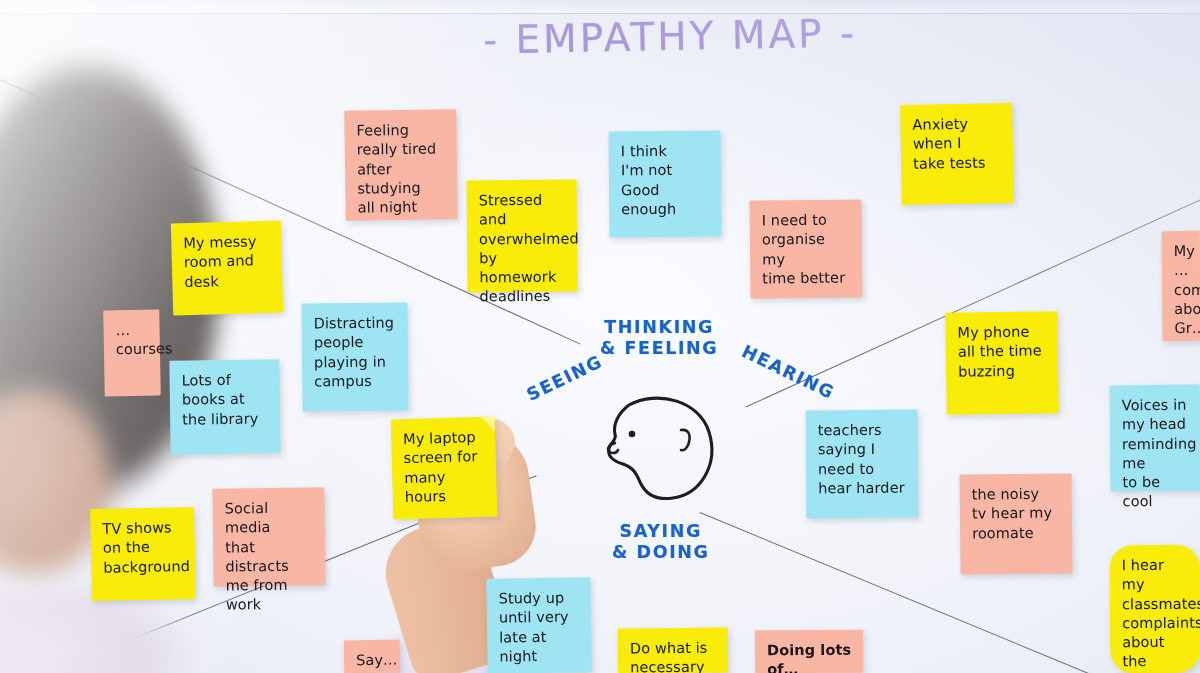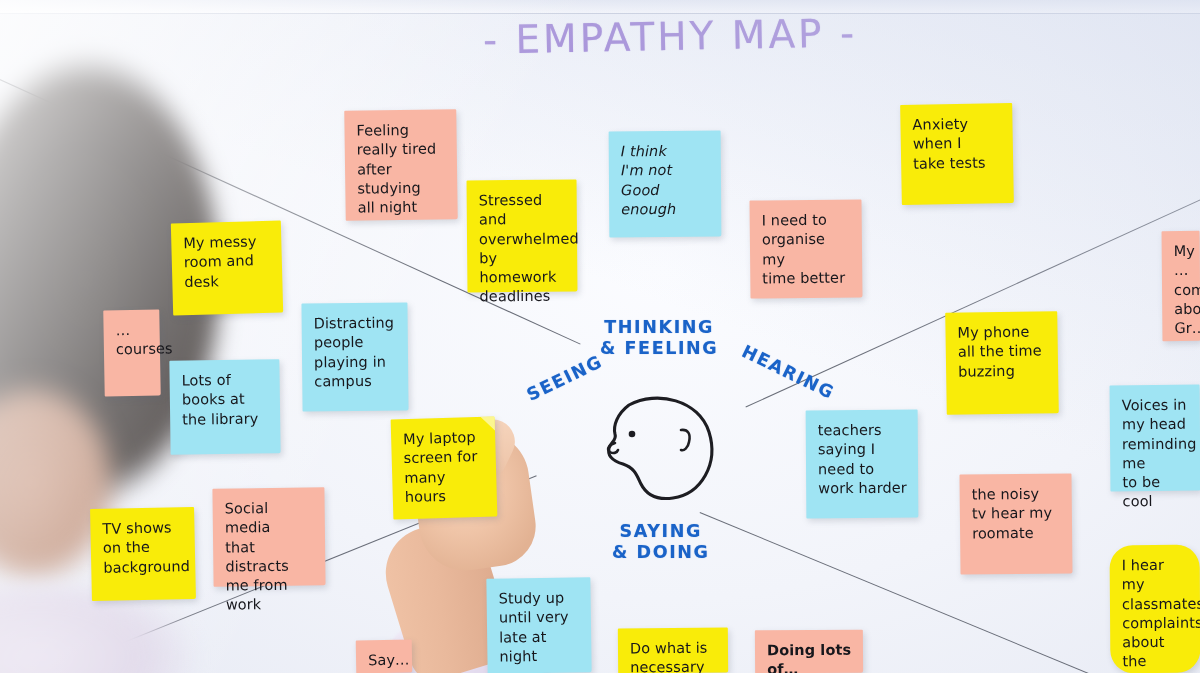--- a/index.html
+++ b/index.html
@@ -214,53 +214,53 @@
 many
 hours</span></div>
       <div class="note pink" style="left: 345px; top: 110px; width: 112px; height: 110px; transform: rotate(-0.8deg); z-index: 3;"><span class="txt">Feeling
 really tired
 after studying
 all night</span></div>
       <div class="note yellow" style="left: 467px; top: 180px; width: 110px; height: 112px; transform: rotate(-0.5deg); z-index: 3;"><span class="txt">Stressed
 and overwhelmed
 by homework
 deadlines</span></div>
-      <div class="note cyan" style="left: 609px; top: 131px; width: 112px; height: 106px; transform: rotate(-0.4deg); z-index: 3; font-style: italic;"><span class="txt">I think
+      <div class="note cyan" style="left: 609px; top: 131px; width: 112px; height: 106px; transform: rotate(-0.4deg); z-index: 3;"><span class="txt">I think
 I'm not
 Good enough</span></div>
       <div class="note pink" style="left: 750px; top: 200px; width: 112px; height: 98px; transform: rotate(-0.6deg); z-index: 3;"><span class="txt">I need to
 organise my
 time better</span></div>
       <div class="note yellow" style="left: 901px; top: 104px; width: 112px; height: 100px; transform: rotate(-1deg); z-index: 3;"><span class="txt">Anxiety
 when I
 take tests</span></div>
       <div class="note pink" style="left: 1162px; top: 231px; width: 38px; height: 110px; transform: rotate(-0.5deg); z-index: 3;"><span class="txt">My …
 com…
 abo…
 Gr…</span></div>
       <div class="note yellow" style="left: 946px; top: 312px; width: 112px; height: 102px; transform: rotate(-0.9deg); z-index: 3;"><span class="txt">My phone
 all the time
 buzzing</span></div>
       <div class="note cyan" style="left: 806px; top: 410px; width: 112px; height: 108px; transform: rotate(-0.4deg); z-index: 3;"><span class="txt">teachers
 saying I
 need to
-work harder</span></div>
+hear harder</span></div>
       <div class="note cyan" style="left: 1110px; top: 385px; width: 90px; height: 106px; transform: rotate(-0.5deg); z-index: 3;"><span class="txt">Voices in
 my head
 reminding me
 to be cool</span></div>
       <div class="note pink" style="left: 960px; top: 474px; width: 112px; height: 100px; transform: rotate(-0.6deg); z-index: 3;"><span class="txt">the noisy
 tv hear my
 roomate</span></div>
       <div class="note yellow" style="left: 1110px; top: 545px; width: 90px; height: 128px; transform: rotate(-0.4deg); z-index: 3; border-radius: 23px;"><span class="txt">I hear my
 classmates
 complaints
 about the
 assignments</span></div>
-      <div class="note pink" style="left: 356px; top: 640px; width: 56px; height: 33px; transform: rotate(-1deg); z-index: 3; text-align: center;"><span class="txt">Say…</span></div>
+      <div class="note pink" style="left: 344px; top: 640px; width: 56px; height: 33px; transform: rotate(-1deg); z-index: 3; text-align: center;"><span class="txt">Say…</span></div>
       <div class="note cyan" style="left: 487px; top: 578px; width: 104px; height: 95px; transform: rotate(-0.8deg); z-index: 3;"><span class="txt">Study up
 until very
 late at
 night</span></div>
       <div class="note yellow" style="left: 618px; top: 628px; width: 110px; height: 45px; transform: rotate(-0.5deg); z-index: 3;"><span class="txt">Do what is
 necessary</span></div>
       <div class="note pink" style="left: 755px; top: 630px; width: 108px; height: 43px; transform: rotate(-0.4deg); z-index: 3; font-weight: bold;"><span class="txt">Doing lots
 of…</span></div>
     </div>
 

